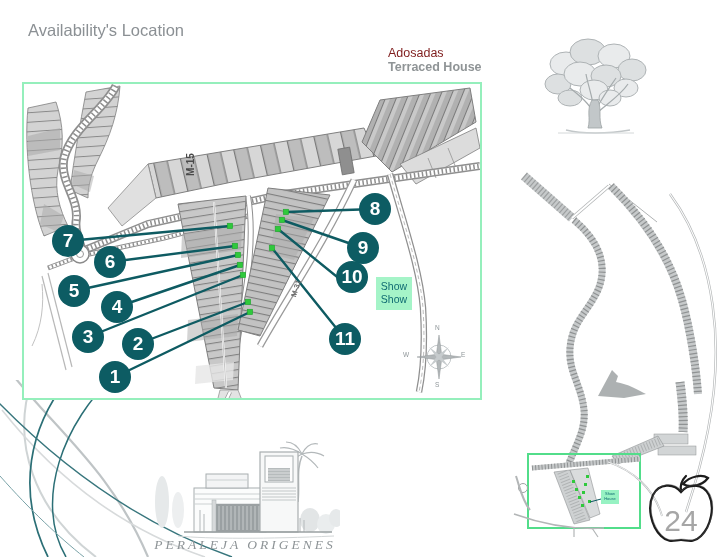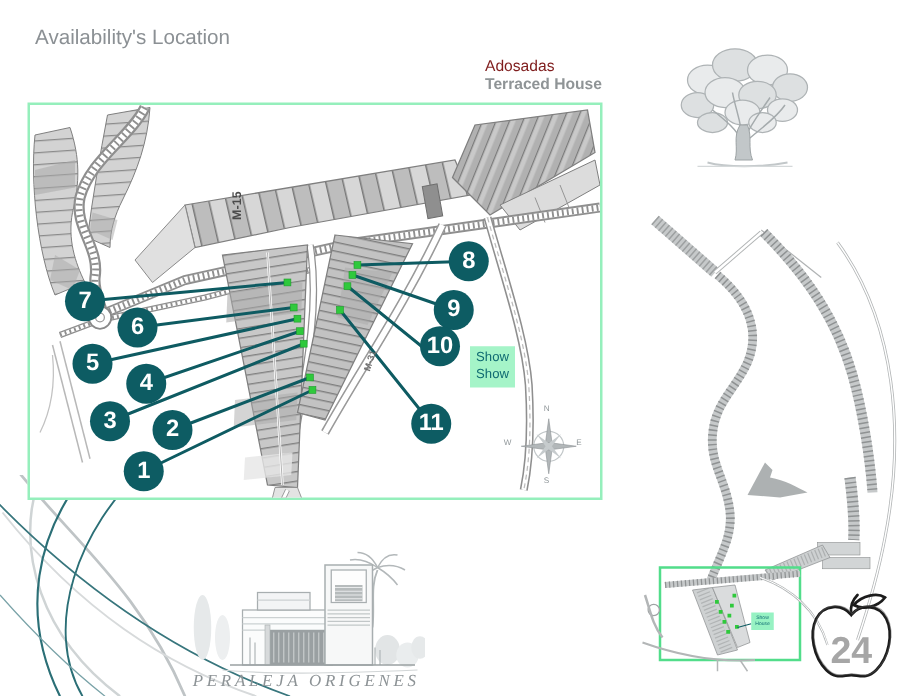--- a/index.html
+++ b/index.html
@@ -29,21 +29,21 @@
   .tree-svg{position:absolute;left:536px;top:26px;}
   .house-svg{position:absolute;left:148px;top:440px;}
   .curves-svg{position:absolute;left:0;top:380px;}
   .apple-svg{position:absolute;left:644px;top:474px;}
   .ov-show{position:absolute;left:601px;top:490px;width:18px;height:14px;background:#97f2c3;
            color:#0f6b72;font-size:4px;line-height:4.5px;text-align:center;padding-top:2px;
            box-sizing:border-box;}
   .brand{position:absolute;left:130px;top:537px;width:230px;text-align:center;
          font-family:"Liberation Serif",serif;font-size:13.5px;letter-spacing:3px;color:#8d9396;font-style:italic;}
   .page-num{position:absolute;left:644px;top:504px;width:74px;text-align:center;
-            font-size:30px;font-weight:bold;color:#a6a6a6;}
+            font-size:30px;font-weight:normal;color:#a6a6a6;}
 </style>
 </head>
 <body>
 
 <div class="page">
 
   <div class="title-en">Availability's Location</div>
 
   <div class="legend-es">Adosadas</div>
   <div class="legend-en">Terraced House</div>

